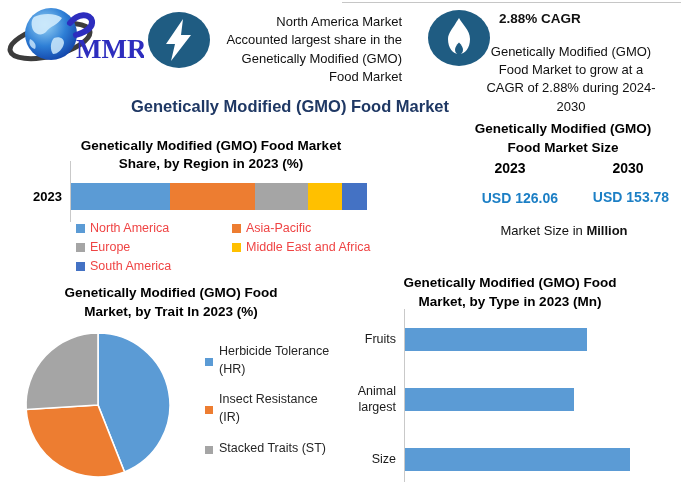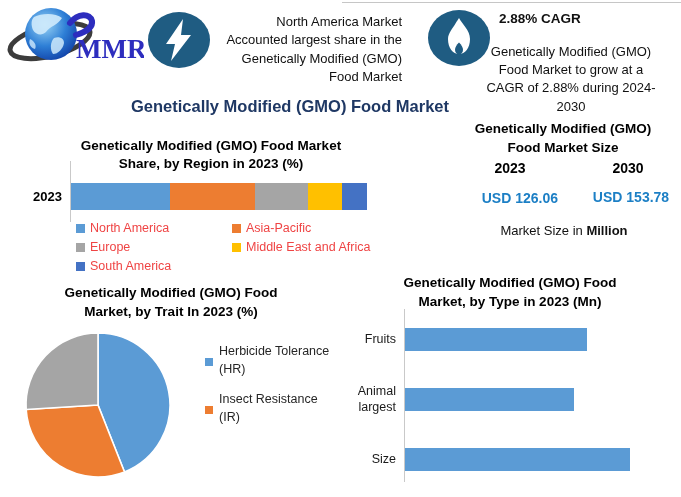--- a/index.html
+++ b/index.html
@@ -166,20 +166,24 @@
     </svg>
   <div class="pie-legend" id="pieLegend">
       <div class="pie-lg-item">
         <span class="pie-lg-sq" style="background: rgb(91, 155, 213);"></span>
         <span class="pie-lg-txt">Herbicide Tolerance (HR)</span>
       </div>
       <div class="pie-lg-item">
         <span class="pie-lg-sq" style="background: rgb(237, 125, 49);"></span>
         <span class="pie-lg-txt">Insect Resistance (IR)</span>
       </div>
+      <div class="pie-lg-item">
+        <span class="pie-lg-sq" style="background: rgb(165, 165, 165);"></span>
+        <span class="pie-lg-txt">Stacked Traits (ST)</span>
+      </div>
     </div>
 
   <div class="type-title pre">Genetically Modified (GMO) Food
 Market, by Type in 2023 (Mn)</div>
   <div class="type-axis"></div>
   <div class="type-rows" id="typeRows">
       <div class="type-row" style="top: 4px;">
         <div class="type-label">Fruits</div>
         <div class="type-bar" style="width: 182px; background: rgb(91, 155, 213);"></div>
       </div>

